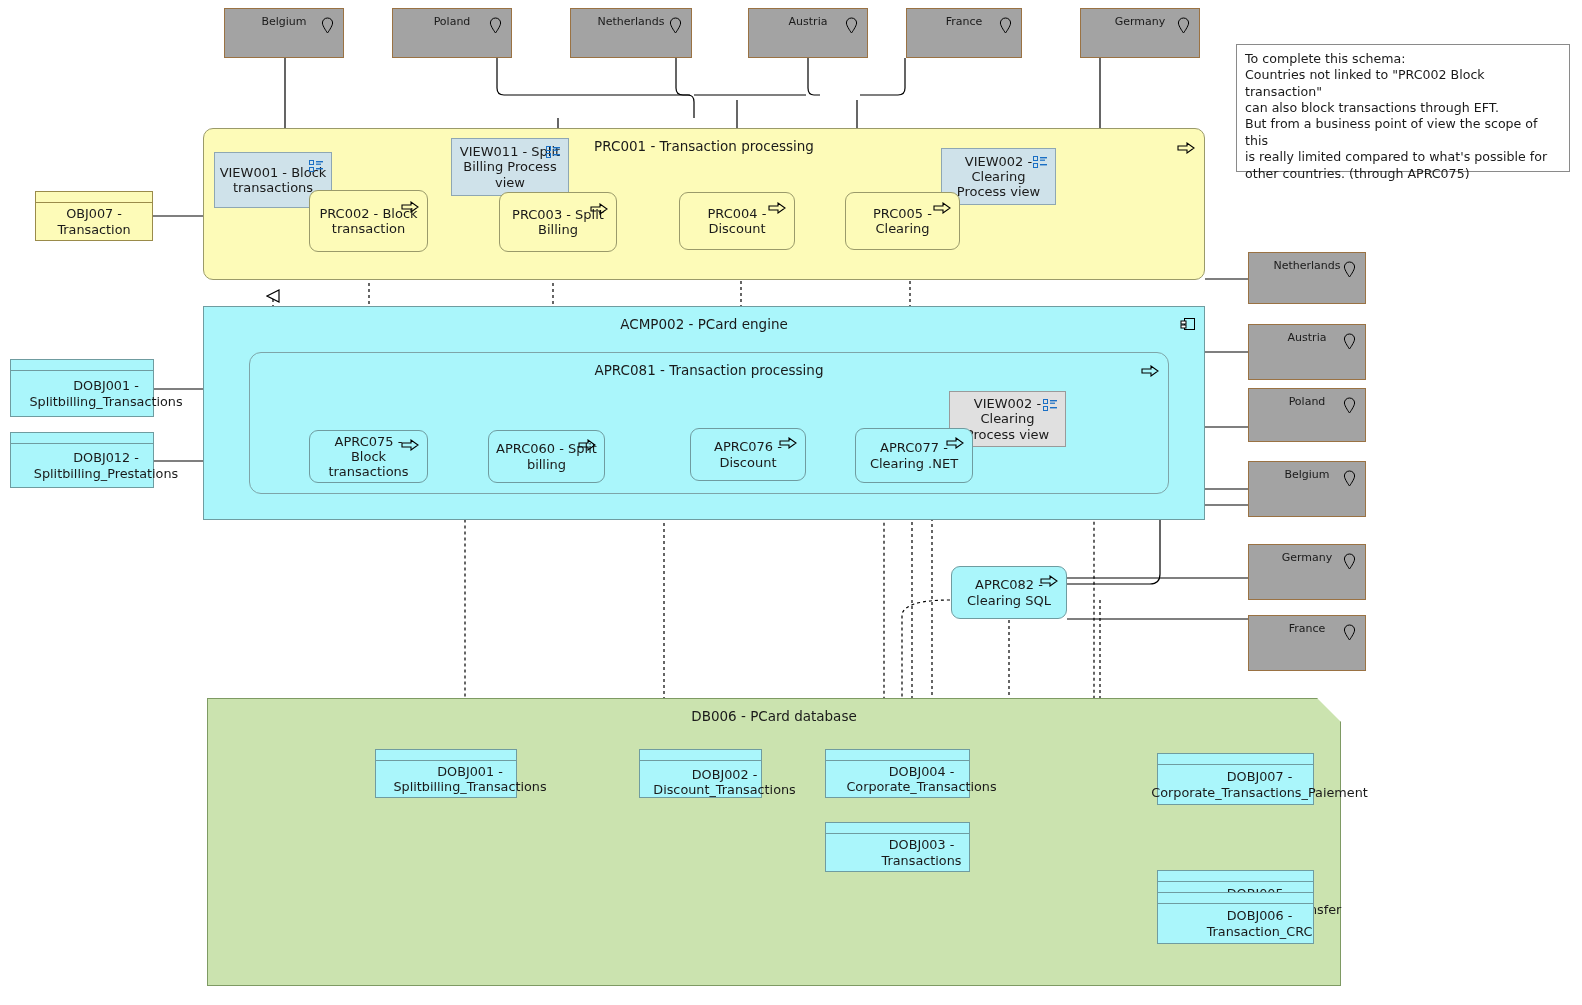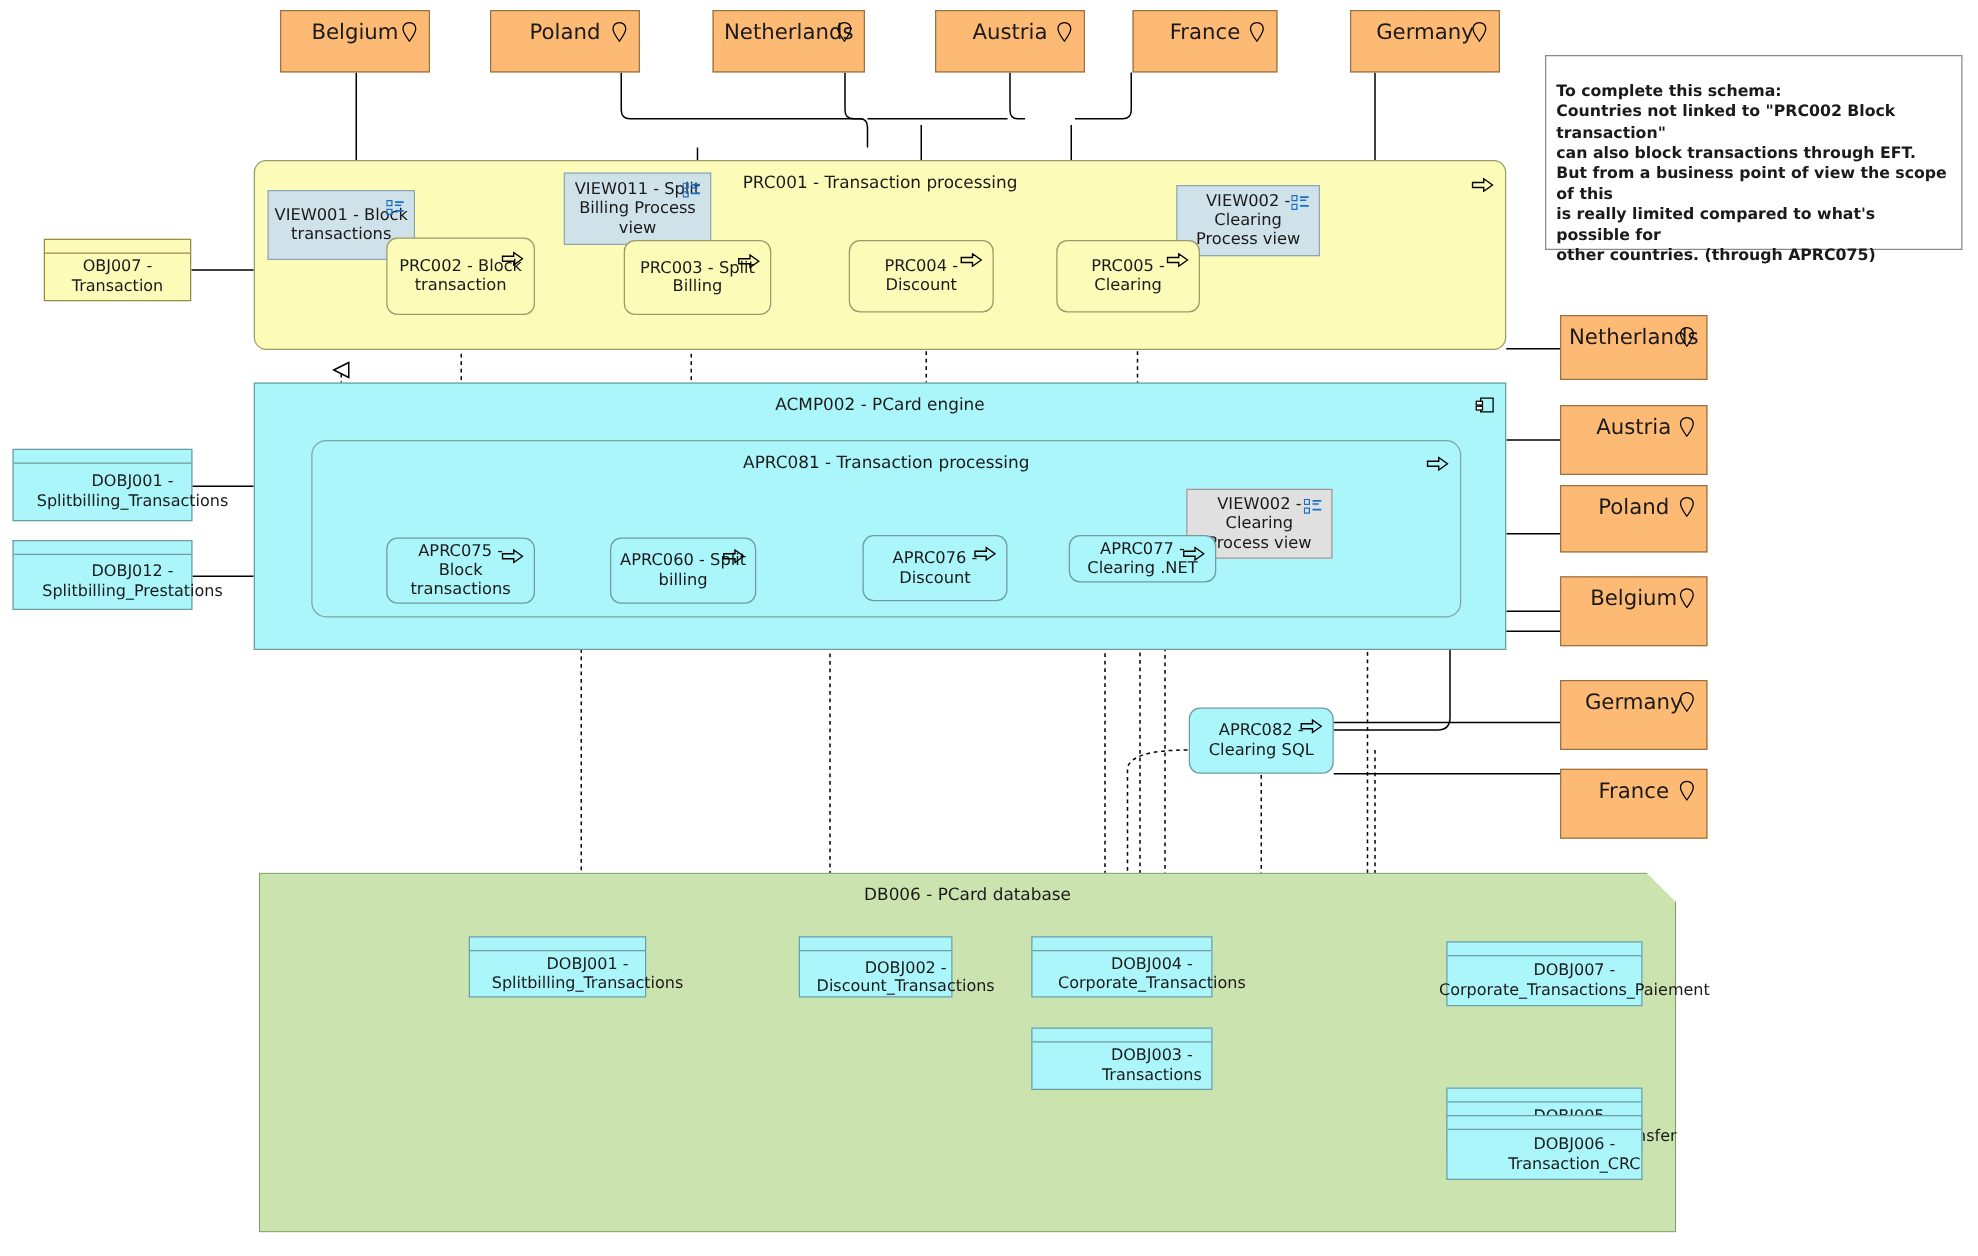--- a/index.html
+++ b/index.html
@@ -5,21 +5,21 @@
   html,body{margin:0;padding:0;background:#ffffff;}
   body{width:1582px;height:1005px;position:relative;overflow:hidden;
        font-family:"DejaVu Sans","Liberation Sans",sans-serif;color:#1a1a1a;}
   #stage{position:absolute;left:0;top:0;width:1582px;height:1005px;}
   svg.wires{position:absolute;left:0;top:0;width:1582px;height:1005px;pointer-events:none;}
 
   .node{position:absolute;box-sizing:border-box;display:flex;align-items:center;
         justify-content:center;text-align:center;line-height:1.18;}
 
   
-  .country{background:#fdba74;border:1px solid #9a7243;font-size:17px;
+  .country{background:#a3a3a3;border:1px solid #9a7243;font-size:11px;
            align-items:flex-start;justify-content:center;padding-top:7px;}
   .country .lbl{display:block;}
   .pin{position:absolute;right:9px;top:8px;width:13px;height:17px;}
 
   
   .grp{position:absolute;box-sizing:border-box;}
   .grp-yellow{background:#fdfbb8;border:1px solid #9a9a6a;border-radius:10px;}
   .grp-cyan{background:#aaf6fb;border:1px solid #6f9ca0;}
   .grp-cyan-inner{background:transparent;border:1px solid #7ea5a8;border-radius:12px;}
   .grp-title{position:absolute;left:0;right:0;top:9px;text-align:center;font-size:13.5px;}
@@ -41,22 +41,22 @@
         font-size:12.8px;padding-top:11px;padding-left:48px;}
   .dobj.hdr:before{content:"";position:absolute;left:0;right:0;top:10px;height:1px;
         background:#6f9ca0;}
   .dobj-yellow{box-sizing:border-box;border:1px solid #9a8b4a;background:#fdfbb8;
         font-size:12.8px;padding-top:11px;}
   .dobj-yellow.hdr:before{content:"";position:absolute;left:0;right:0;top:10px;height:1px;
         background:#9a8b4a;}
 
   
   .note{position:absolute;background:#ffffff;border:1px solid #8a8a8a;
-        font-size:12.6px;line-height:1.30;padding:20px 8px;white-space:pre-line;
-        text-align:left;font-weight:bold;}
+        font-size:12.6px;line-height:1.30;padding:6px 8px;white-space:pre-line;
+        text-align:left;}
   .compicon{position:absolute;width:16px;height:16px;}
 </style>
 </head>
 <body>
 
 <div id="stage">
 
   <svg class="wires" viewBox="0 0 1582 1005">
     <defs>
       <marker id="hollowtri" markerWidth="12" markerHeight="12" refX="6" refY="6" orient="auto">
@@ -303,21 +303,21 @@
     <svg class="arrowglyph" style="right:8px;top:8px;" viewBox="0 0 18 12">
       <path d="M1,4 L10,4 L10,1 L17,6 L10,11 L10,8 L1,8 Z" fill="none" stroke="#000" stroke-width="1.1"></path>
     </svg>
   </div>
   <div class="node proc-cyan" style="left:690px;top:428px;width:116px;height:53px;">
     <span>APRC076 - Discount</span>
     <svg class="arrowglyph" style="right:8px;top:8px;" viewBox="0 0 18 12">
       <path d="M1,4 L10,4 L10,1 L17,6 L10,11 L10,8 L1,8 Z" fill="none" stroke="#000" stroke-width="1.1"></path>
     </svg>
   </div>
-  <div class="node proc-cyan" style="left:855px;top:428px;width:118px;height:38px;">
+  <div class="node proc-cyan" style="left:855px;top:428px;width:118px;height:55px;">
     <span>APRC077 - Clearing .NET</span>
     <svg class="arrowglyph" style="right:8px;top:8px;" viewBox="0 0 18 12">
       <path d="M1,4 L10,4 L10,1 L17,6 L10,11 L10,8 L1,8 Z" fill="none" stroke="#000" stroke-width="1.1"></path>
     </svg>
   </div>
 
   <div class="node proc-cyan" style="left:951px;top:566px;width:116px;height:53px;">
     <span>APRC082 - Clearing SQL</span>
     <svg class="arrowglyph" style="right:8px;top:8px;" viewBox="0 0 18 12">
       <path d="M1,4 L10,4 L10,1 L17,6 L10,11 L10,8 L1,8 Z" fill="none" stroke="#000" stroke-width="1.1"></path>

